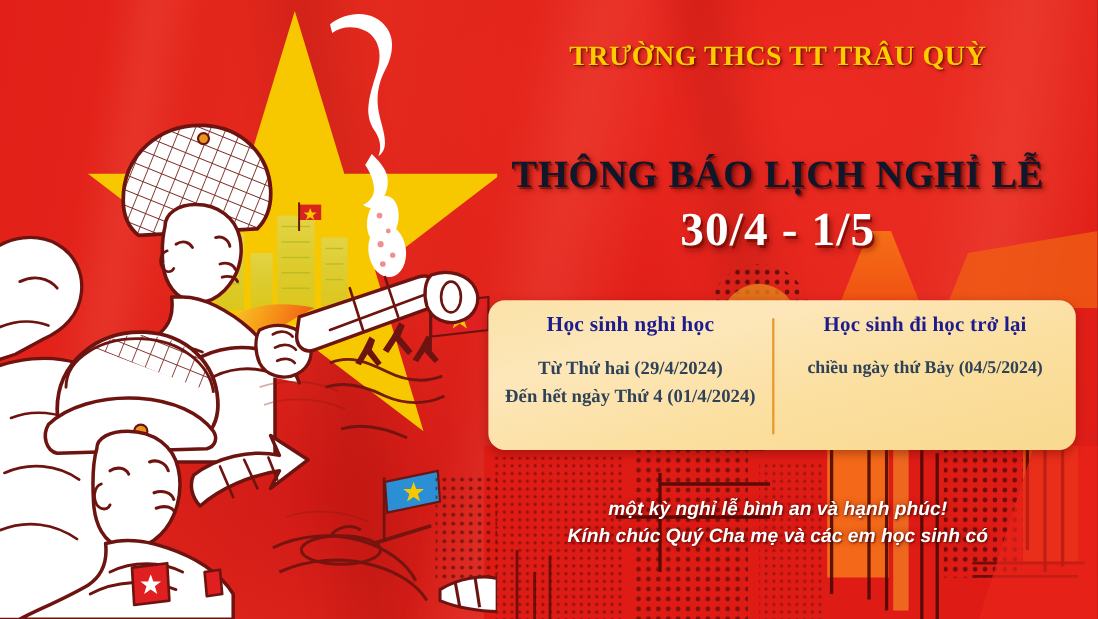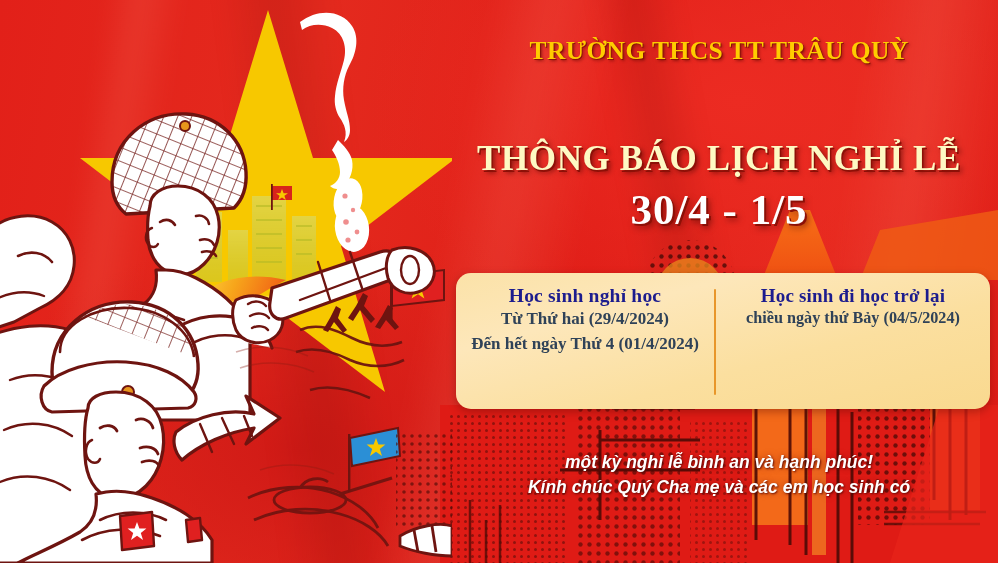--- a/index.html
+++ b/index.html
@@ -40,40 +40,40 @@
   .fold.dark {
     background: linear-gradient(90deg, rgba(0,0,0,0) 0%, rgba(120,8,4,.55) 48%, rgba(0,0,0,0) 100%);
   }
 
   
   .illus { position: absolute; left: 0; top: 0; width: 452px; height: 563px; }
 
   
   .content {
     position: absolute;
-    left: 440px; top: 0;
+    left: 428px; top: 0;
     width: 558px; height: 482px;
   }
 
   .school-name {
     position: absolute;
     top: 36px; left: 0; right: 0;
     text-align: center;
     color: #ffcc00;
     font-size: 25.5px;
     font-weight: bold;
     letter-spacing: .4px;
     text-shadow: 1px 1px 0 #8a1208, 2px 2px 3px rgba(80,6,2,.55);
   }
 
   .headline {
     position: absolute;
     top: 139px; left: 0; right: 0;
     text-align: center;
-    color: #fef9c3;
+    color: #0f172a;
     font-size: 35px;
     font-weight: bold;
     letter-spacing: .6px;
     text-shadow: 1.5px 1.5px 0 #8d1007, 3px 3px 5px rgba(70,5,2,.6);
   }
   .headline-dates {
     position: absolute;
     top: 185px; left: 0; right: 0;
     text-align: center;
     color: #ffffff;
@@ -106,21 +106,21 @@
     margin: 16px 0 14px;
     background: #e8962a;
     flex: 0 0 2px;
     border-radius: 2px;
   }
   .card-title {
     color: #1c1c8e;
     font-size: 19.5px;
     font-weight: bold;
     letter-spacing: .2px;
-    margin-bottom: 0;
+    margin-bottom: 16px;
     white-space: nowrap;
   }
   .card-line {
     color: #2f4258;
     font-size: 17px;
     font-weight: bold;
     line-height: 1.45;
     white-space: nowrap;
   }
   .panel-col.right .card-line { font-size: 16.2px; line-height: 1.36; }

